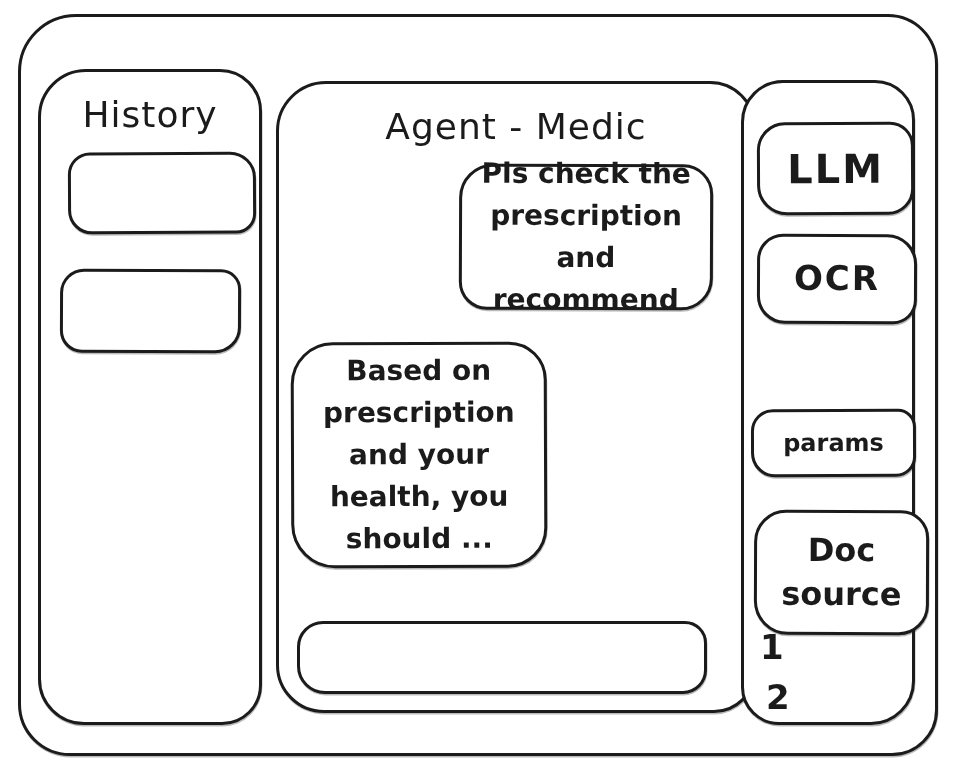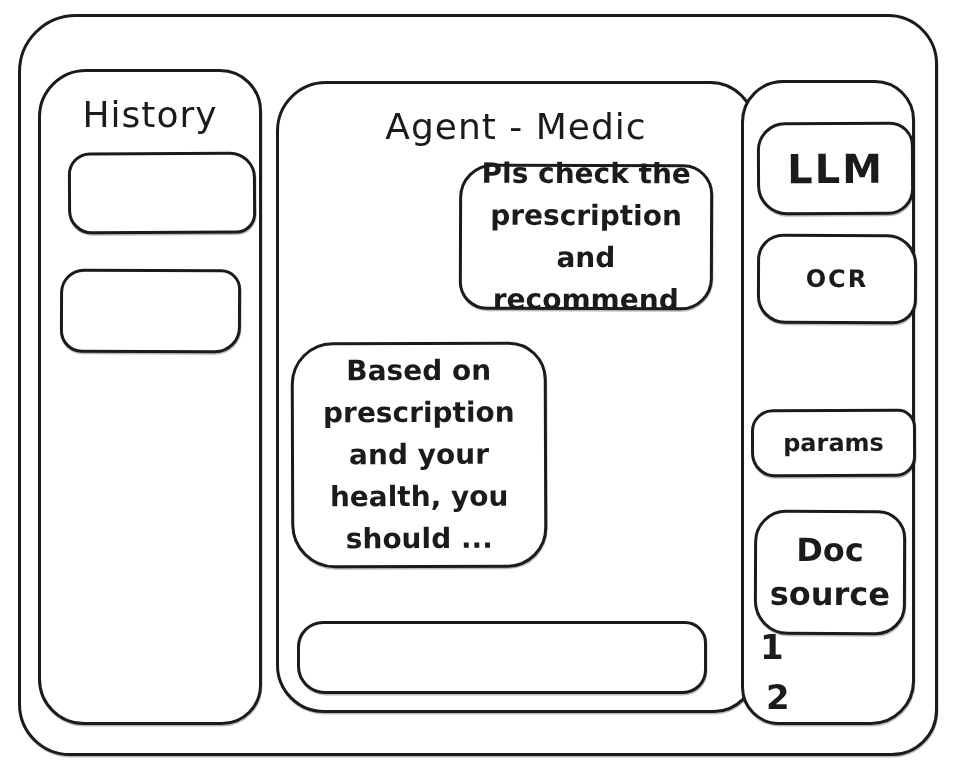--- a/index.html
+++ b/index.html
@@ -143,34 +143,34 @@
     width: 157px; height: 93px;
     border-radius: 28px 24px 26px 30px;
     font-size: 40px;
     letter-spacing: 2px;
     transform: rotate(-0.3deg);
   }
   .tool-ocr {
     left: 13px; top: 151px;
     width: 160px; height: 90px;
     border-radius: 26px 30px 24px 28px;
-    font-size: 24px;
+    font-size: 34px;
     letter-spacing: 2px;
     transform: rotate(0.25deg);
   }
   .tool-params {
     left: 7px; top: 326px;
     width: 165px; height: 68px;
     border-radius: 22px 18px 20px 24px;
     font-size: 24px;
     transform: rotate(-0.2deg);
   }
   .tool-doc {
     left: 10px; top: 427px;
-    width: 152px; height: 125px;
+    width: 175px; height: 125px;
     border-radius: 32px 28px 30px 34px;
     font-size: 32px;
     transform: rotate(0.2deg);
   }
   .doc-num {
     position: absolute;
     font-size: 34px;
     font-weight: 700;
   }
   .doc-num-1 { left: 16px; top: 544px; }

